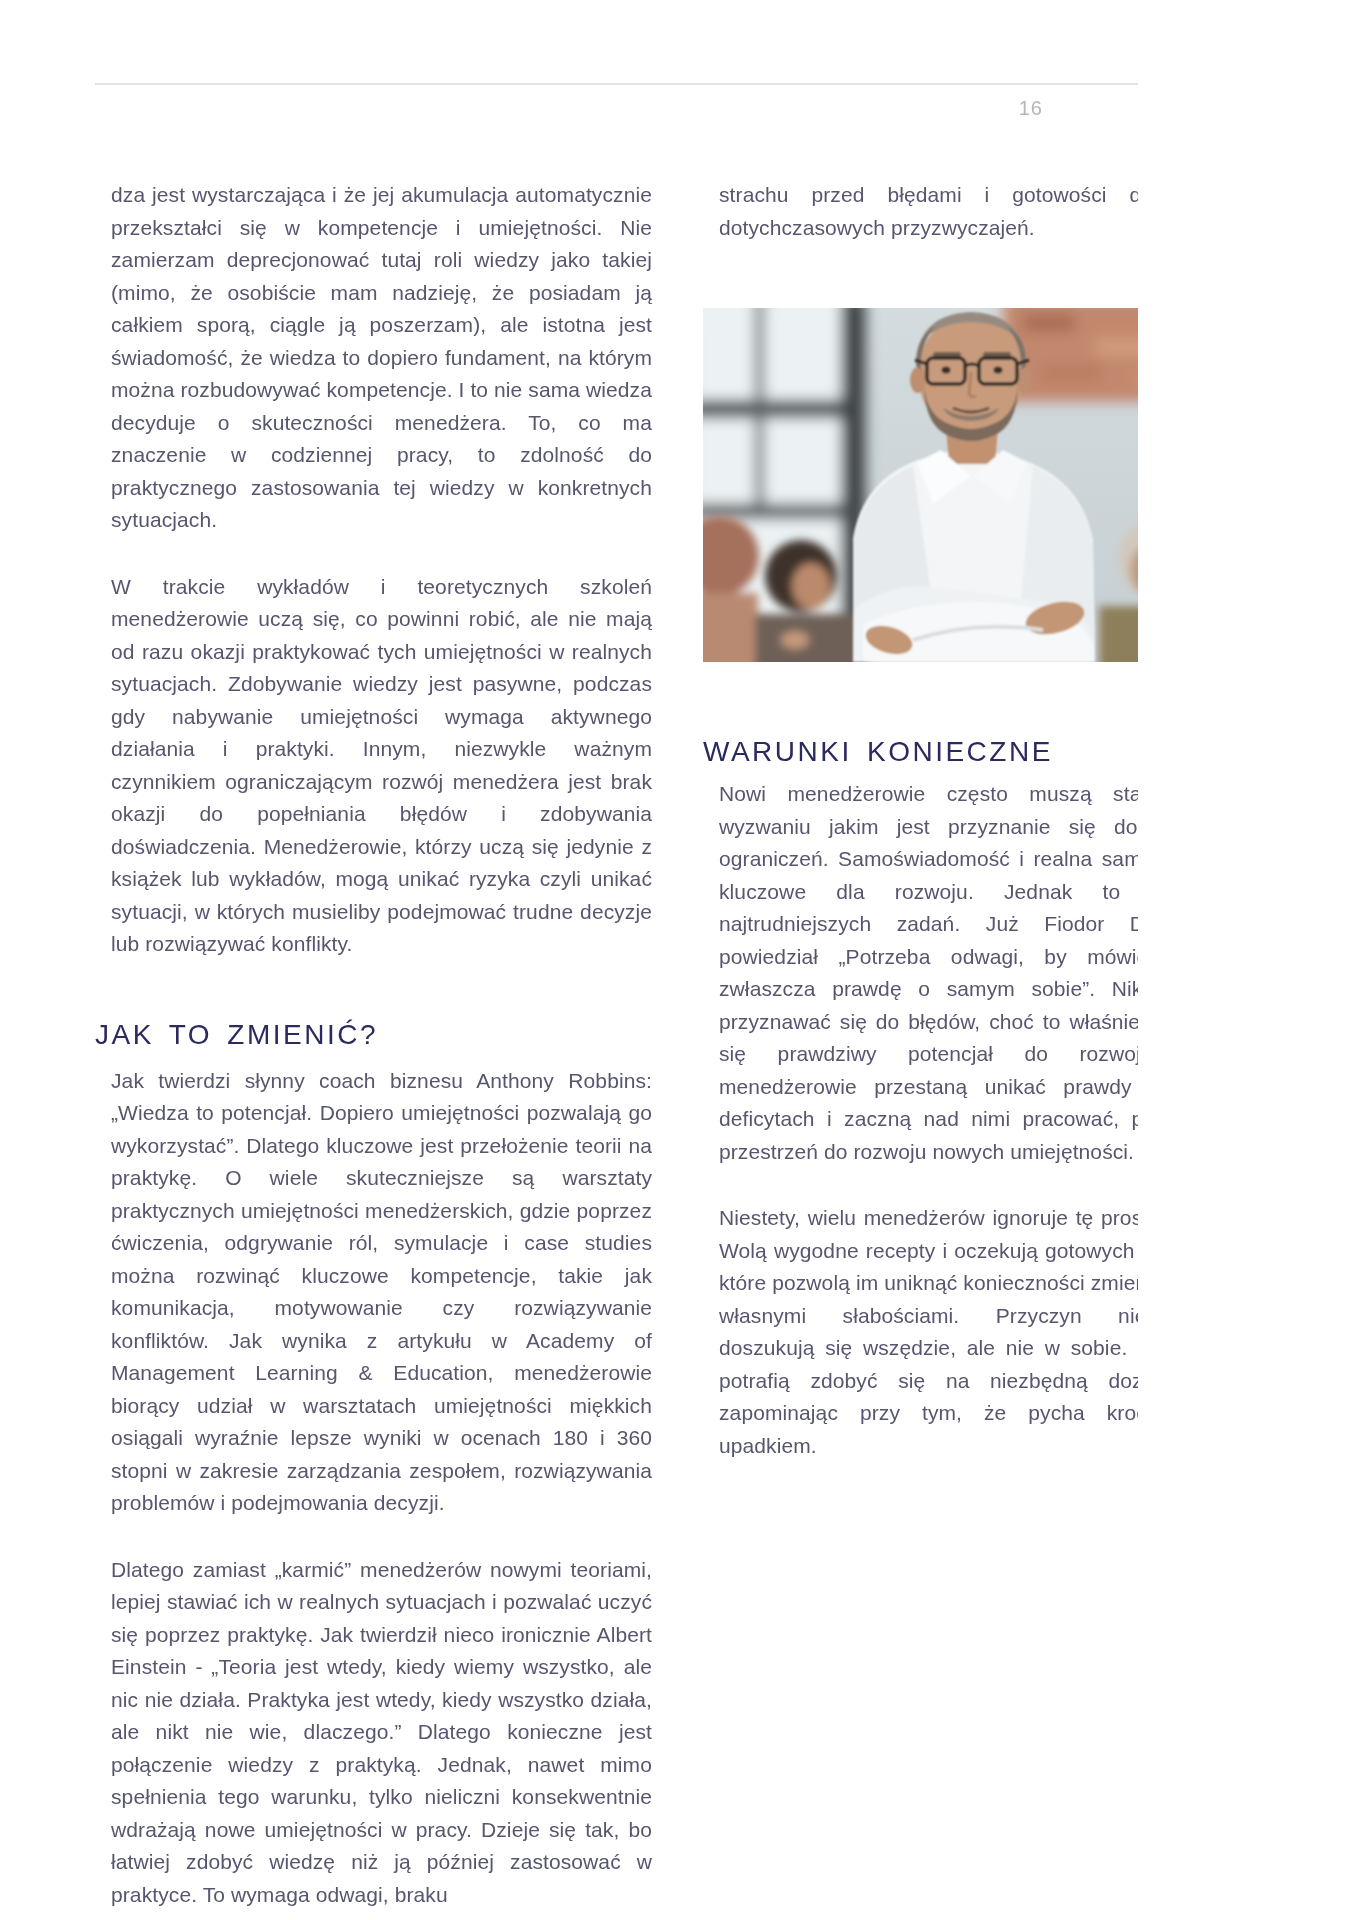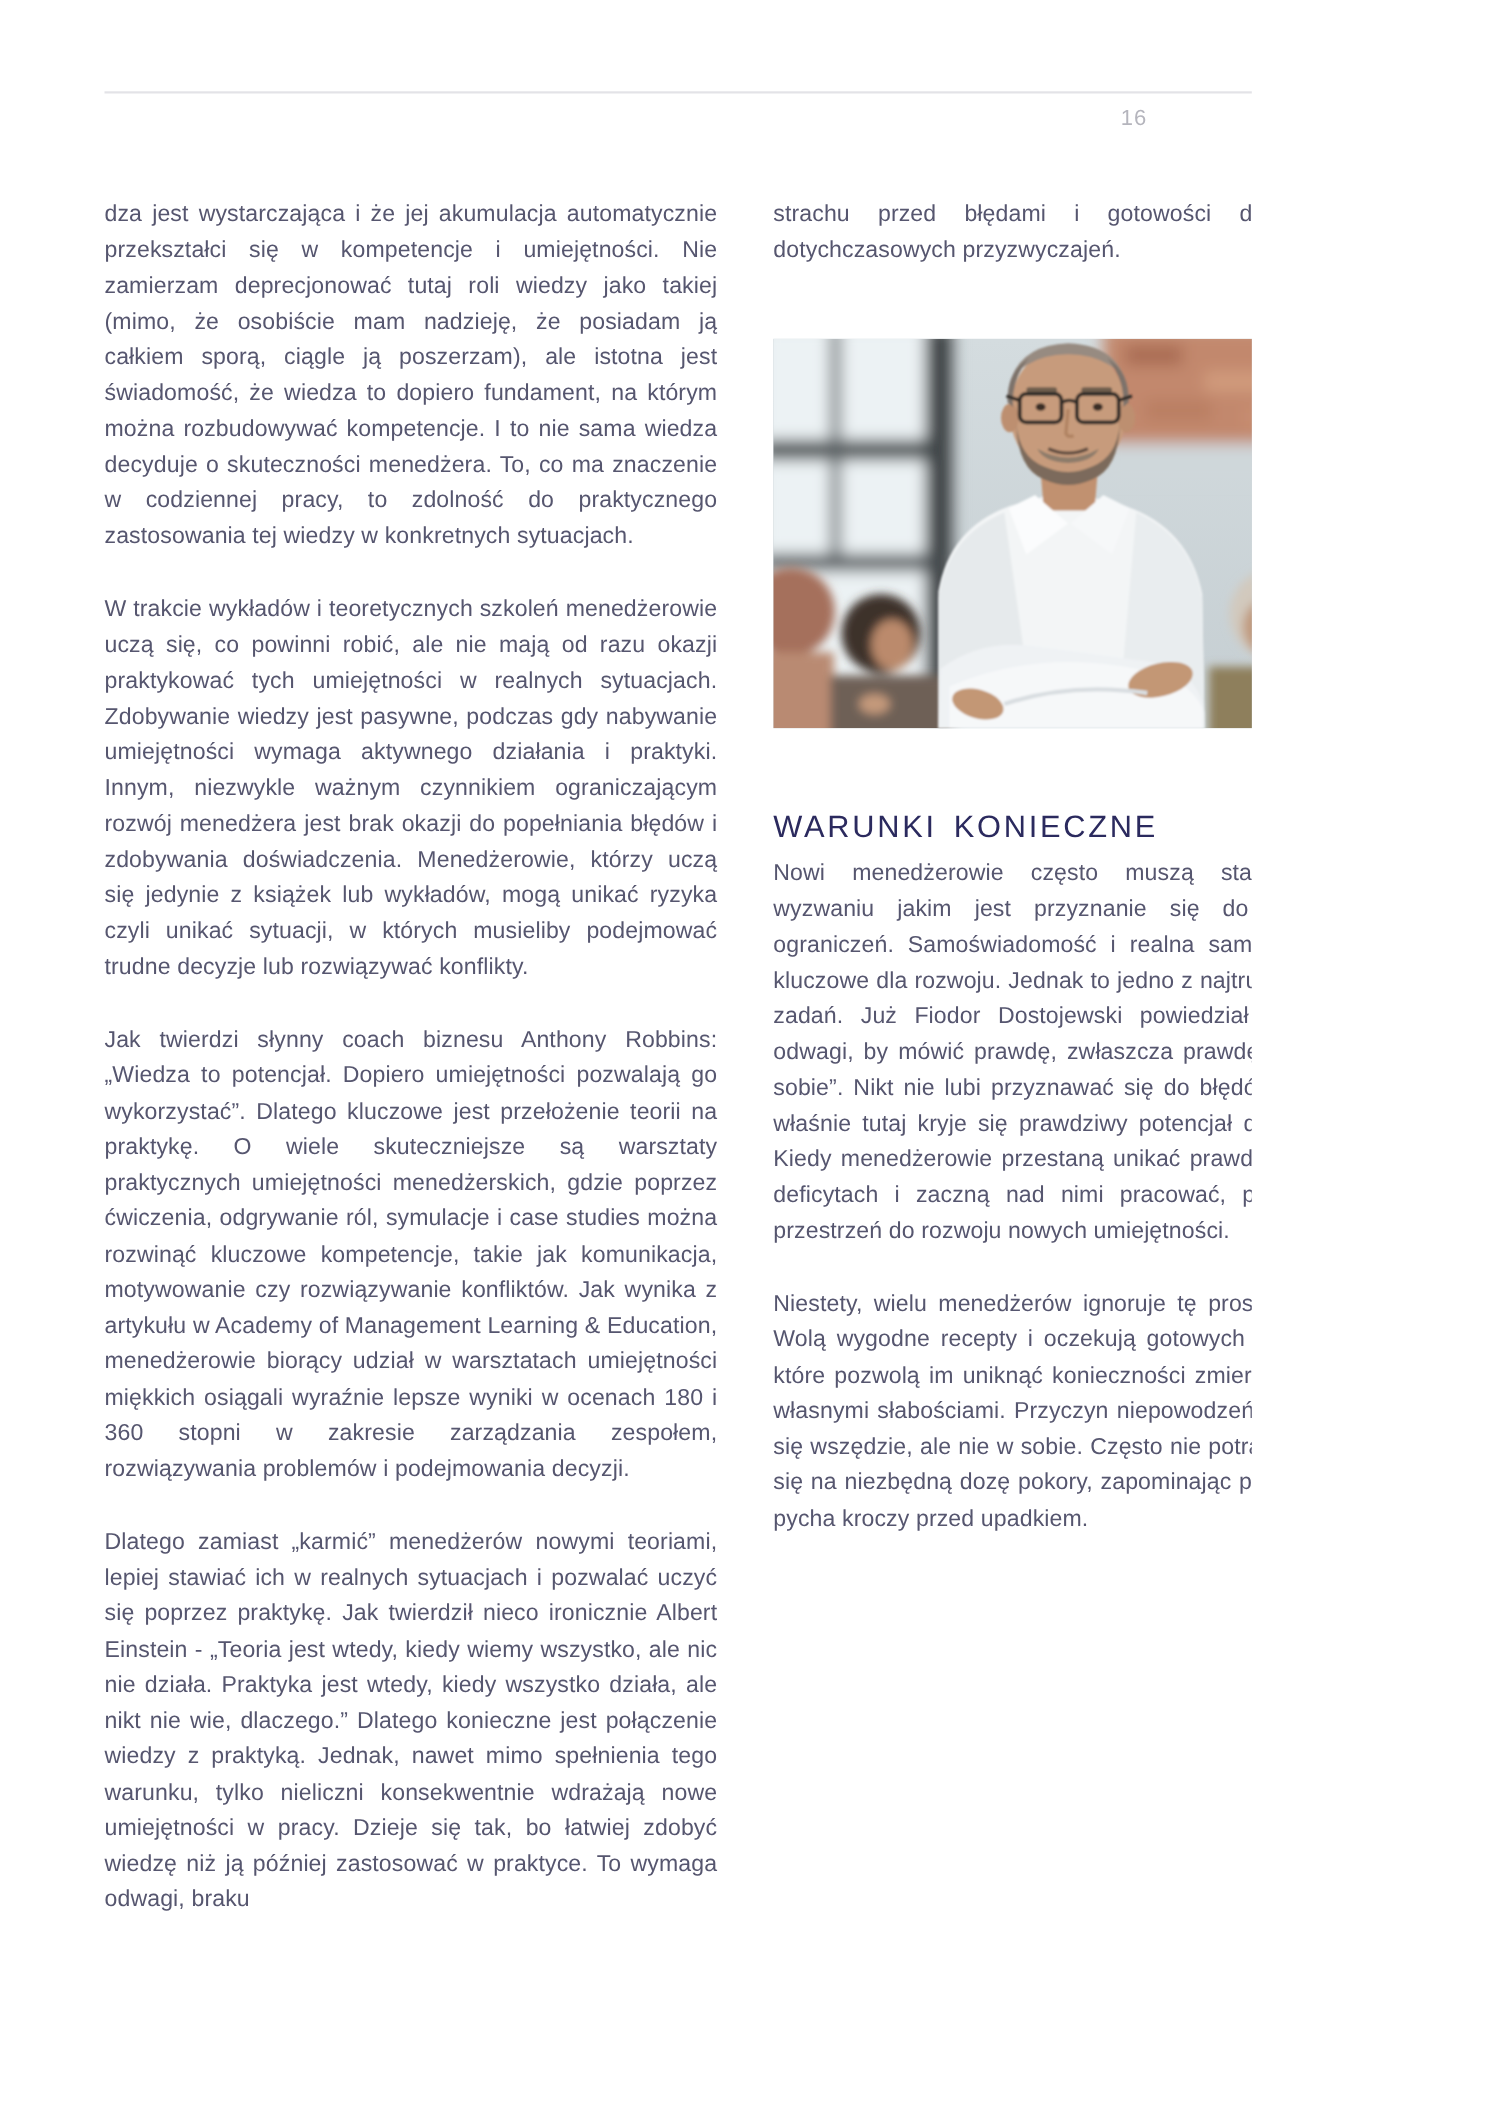--- a/index.html
+++ b/index.html
@@ -17,21 +17,21 @@
   }
   .page-number{
     position:absolute;top:96px;right:95px;
     font-size:20px;line-height:24px;color:#b5b5bd;
     letter-spacing:1px;
   }
   .col{position:absolute;top:179px;}
   .col-left{left:95px;width:557px;}
   .col-right{left:703px;width:540px;}
   .body-par{
-    margin:0 0 0 0;
+    margin:0 0 0 16px;
     font-size:21px;
     line-height:32.5px;
     letter-spacing:0.1px;
     text-align:justify;
     text-align-last:left;
     color:#56566f;
   }
   .body-par + .body-par{margin-top:34px;}
   .section-heading{
     margin:0;
@@ -58,20 +58,21 @@
 <body>
 
 <div class="page">
 
   <div class="top-rule"></div>
   <div class="page-number">16</div>
 
   <div class="col col-left">
     <p class="body-par">dza jest wystarczająca i że jej akumulacja automatycznie przekształci się w kompetencje i umiejętności. Nie zamierzam deprecjonować tutaj roli wiedzy jako takiej (mimo, że osobiście mam nadzieję, że posiadam ją całkiem sporą, ciągle ją poszerzam), ale istotna jest świadomość, że wiedza to dopiero fundament, na którym można rozbudowywać kompetencje. I to nie sama wiedza decyduje o skuteczności menedżera. To, co ma znaczenie w codziennej pracy, to zdolność do praktycznego zastosowania tej wiedzy w konkretnych sytuacjach.</p>
     <p class="body-par">W trakcie wykładów i teoretycznych szkoleń menedżerowie uczą się, co powinni robić, ale nie mają od razu okazji praktykować tych umiejętności w realnych sytuacjach. Zdobywanie wiedzy jest pasywne, podczas gdy nabywanie umiejętności wymaga aktywnego działania i praktyki. Innym, niezwykle ważnym czynnikiem ograniczającym rozwój menedżera jest brak okazji do popełniania błędów i zdobywania doświadczenia. Menedżerowie, którzy uczą się jedynie z książek lub wykładów, mogą unikać ryzyka czyli unikać sytuacji, w których musieliby podejmować trudne decyzje lub rozwiązywać konflikty.</p>
+    <h2 class="section-heading">JAK TO ZMIENIĆ?</h2>
     <p class="body-par">Jak twierdzi słynny coach biznesu Anthony Robbins: „Wiedza to potencjał. Dopiero umiejętności pozwalają go wykorzystać”. Dlatego kluczowe jest przełożenie teorii na praktykę. O wiele skuteczniejsze są warsztaty praktycznych umiejętności menedżerskich, gdzie poprzez ćwiczenia, odgrywanie ról, symulacje i case studies można rozwinąć kluczowe kompetencje, takie jak komunikacja, motywowanie czy rozwiązywanie konfliktów. Jak wynika z artykułu w Academy of Management Learning &amp; Education, menedżerowie biorący udział w warsztatach umiejętności miękkich osiągali wyraźnie lepsze wyniki w ocenach 180 i 360 stopni w zakresie zarządzania zespołem, rozwiązywania problemów i podejmowania decyzji.</p>
     <p class="body-par">Dlatego zamiast „karmić” menedżerów nowymi teoriami, lepiej stawiać ich w realnych sytuacjach i pozwalać uczyć się poprzez praktykę. Jak twierdził nieco ironicznie Albert Einstein - „Teoria jest wtedy, kiedy wiemy wszystko, ale nic nie działa. Praktyka jest wtedy, kiedy wszystko działa, ale nikt nie wie, dlaczego.” Dlatego konieczne jest połączenie wiedzy z praktyką. Jednak, nawet mimo spełnienia tego warunku, tylko nieliczni konsekwentnie wdrażają nowe umiejętności w pracy. Dzieje się tak, bo łatwiej zdobyć wiedzę niż ją później zastosować w praktyce. To wymaga odwagi, braku</p>
   </div>
 
   <div class="col col-right">
     <p class="body-par">strachu przed błędami i gotowości do zmiany dotychczasowych przyzwyczajeń.</p>
 
     <div class="photo-frame" role="img" aria-label="Uśmiechnięty menedżer w okularach i białej koszuli ze skrzyżowanymi rękami, w tle rozmyte biuro z oknem, ceglaną ścianą i współpracownikami">
       <svg viewBox="0 0 540 354" xmlns="http://www.w3.org/2000/svg">
         <defs>

